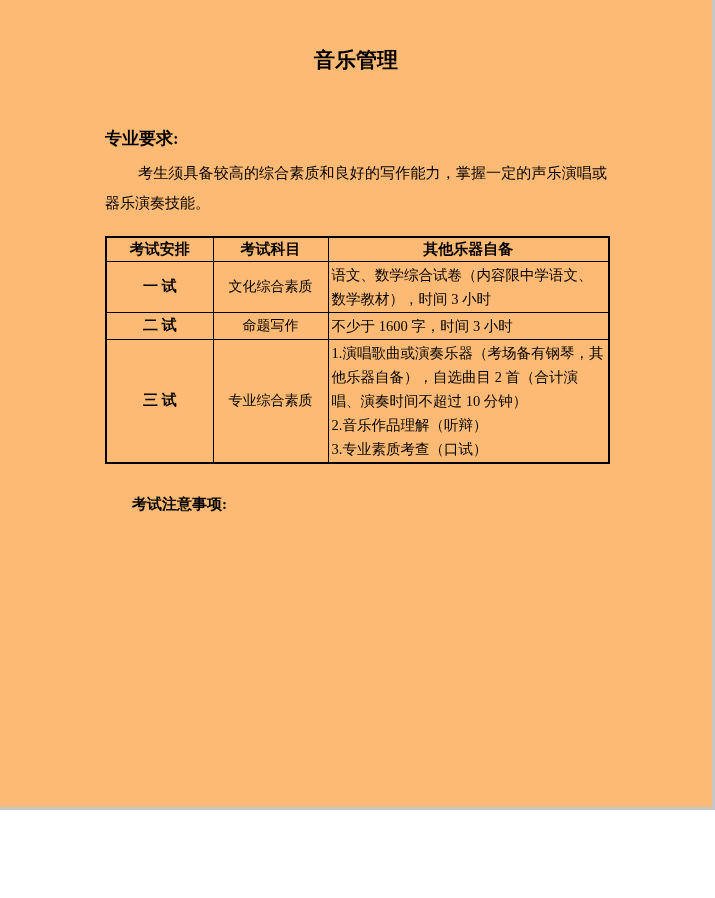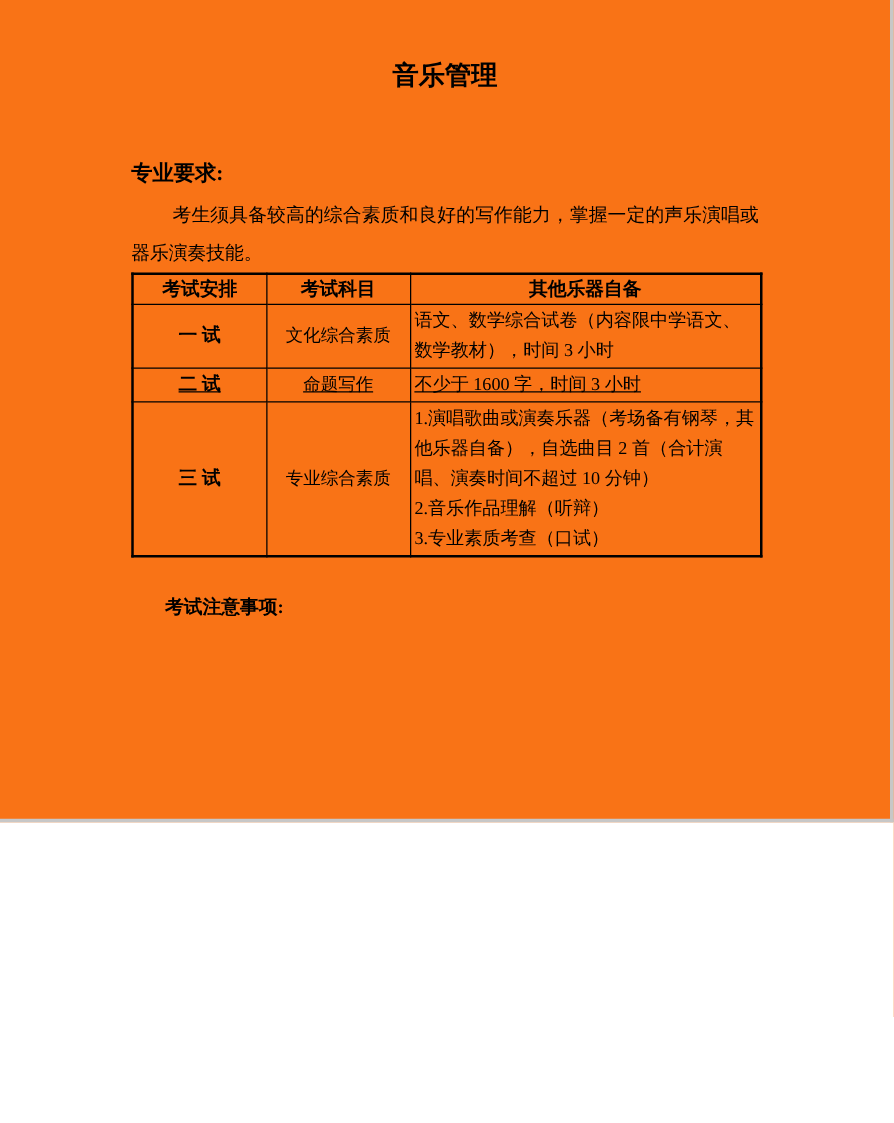--- a/index.html
+++ b/index.html
@@ -3,23 +3,23 @@
 <meta charset="utf-8">
 <style>
   html, body {
     margin: 0;
     padding: 0;
     background: #ffffff;
   }
   .page {
     position: relative;
     width: 715px;
-    height: 658px;
+    height: 810px;
     box-sizing: border-box;
-    background: #f97316;
+    background: #fdba74;
     border-right: 3px solid var(--edge-color, #c7c7c7);
     border-bottom: 3px solid var(--edge-color, #c7c7c7);
     overflow: hidden;
     font-family: "Liberation Serif", "DejaVu Serif", serif;
     color: var(--text-color, #000000);
   }
   .doc-title {
     margin: 0;
     padding-top: 46px;
     text-align: center;
@@ -37,20 +37,21 @@
     line-height: 24px;
   }
   .body-para {
     margin: 7px 0 0 0;
     font-size: 15px;
     line-height: 30px;
     text-indent: 2.2em;
     text-align: justify;
   }
   table.exam-table {
+    margin-top: 18px;
     border-collapse: collapse;
     border: 2px solid var(--border-color, #000000);
     table-layout: fixed;
     width: 503px;
   }
   .exam-table th,
   .exam-table td {
     border: 1px solid var(--border-color, #000000);
     padding: 1px 3px;
     vertical-align: middle;
@@ -73,21 +74,21 @@
   .cell-subject {
     font-size: 14px;
     text-align: center;
   }
   .cell-content {
     font-size: 14.5px;
     line-height: 24px;
     text-align: left;
   }
   .row-1 { height: 49px; }
-  .row-2 { height: 25px; text-decoration: underline; }
+  .row-2 { height: 25px; }
   .row-3 { height: 122px; }
   .note-heading {
     margin: 28px 0 0 0;
     padding-left: 27px;
     font-size: 15px;
     font-weight: bold;
     line-height: 24px;
   }
   .note-heading + .body-para {
     margin-top: 4px;

